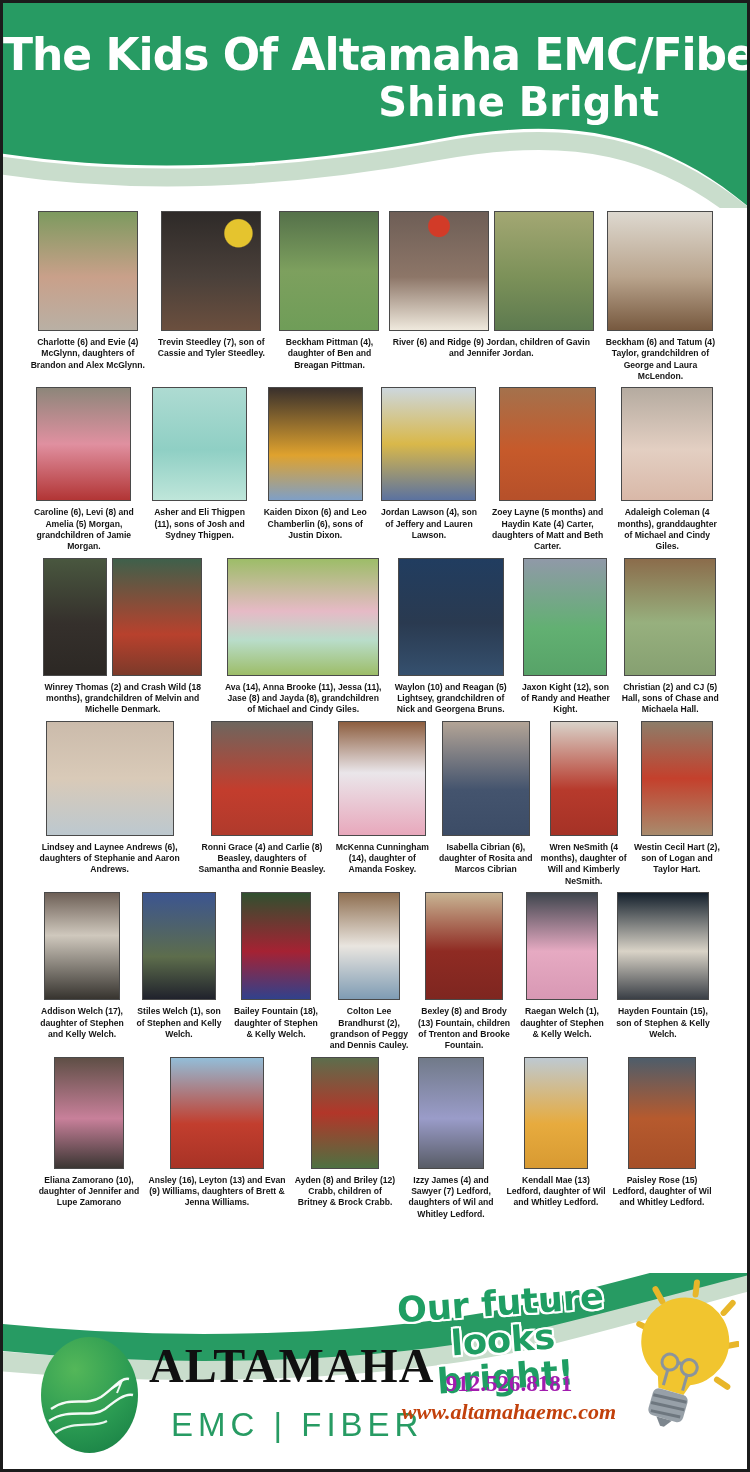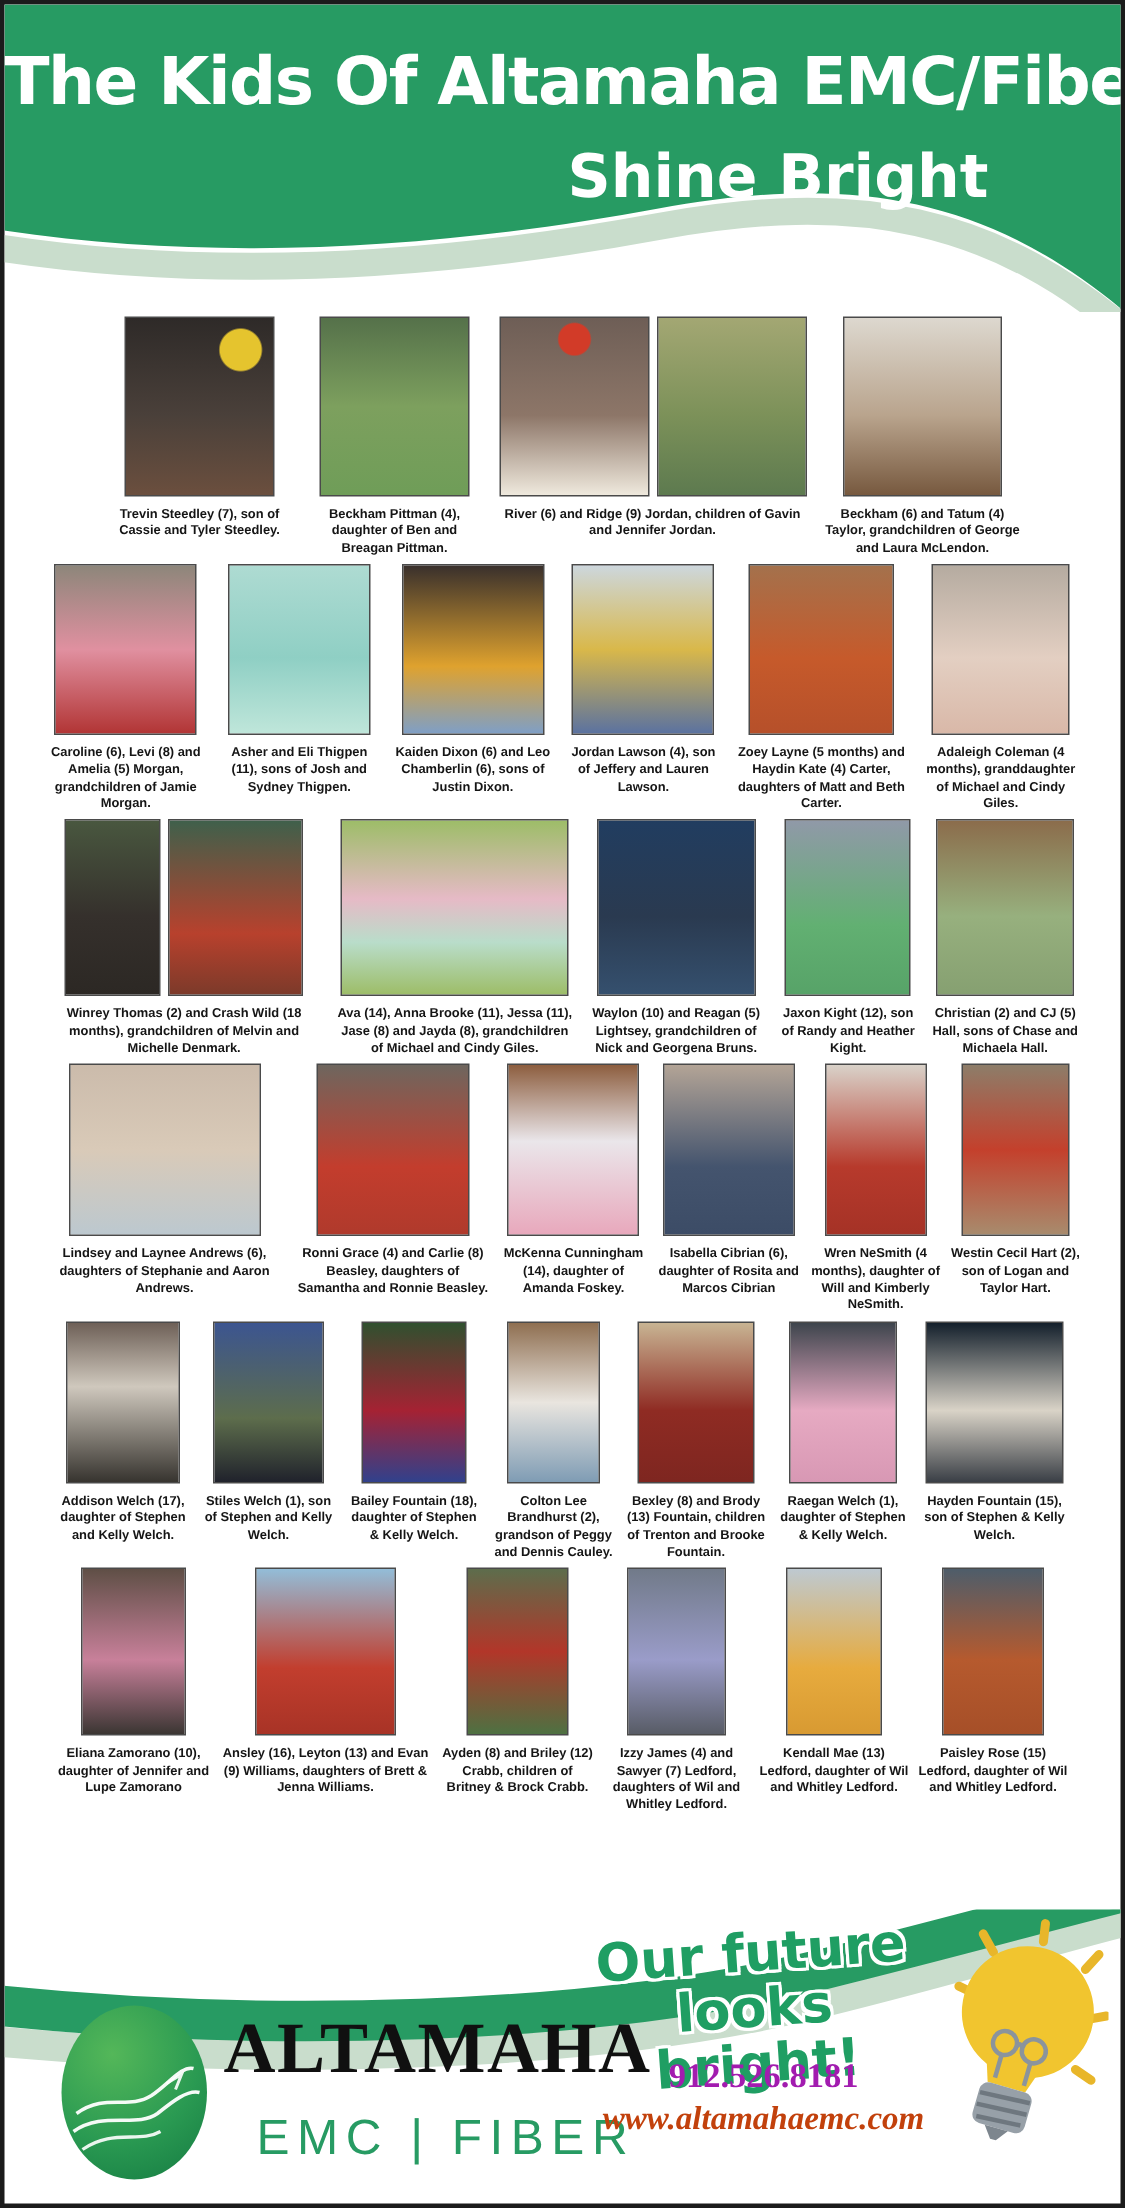--- a/index.html
+++ b/index.html
@@ -5,21 +5,21 @@
   html,body{margin:0;padding:0;background:#e8e8e8;}
   .page{position:relative;width:750px;height:1472px;margin:0 auto;background:#fff;
         border:3px solid #1b1b1b;box-sizing:border-box;overflow:hidden;
         font-family:"Liberation Sans",sans-serif;}
   
   .header{position:relative;height:198px;}
   .header svg{position:absolute;top:0;left:0;}
   .hdr-t1{position:absolute;top:26px;left:0;width:100%;text-align:center;
           font-family:"DejaVu Sans",sans-serif;font-weight:bold;font-size:44px;
           letter-spacing:-1px;color:#fff;white-space:nowrap;}
-  .hdr-t2{position:absolute;top:92px;right:88px;font-family:"DejaVu Sans",sans-serif;
+  .hdr-t2{position:absolute;top:76px;right:88px;font-family:"DejaVu Sans",sans-serif;
           font-weight:bold;font-size:40px;color:#fff;white-space:nowrap;}
   
   .content{padding:10px 26px 0;}
   .row{display:flex;justify-content:center;align-items:flex-start;gap:6px;margin-bottom:5px;}
   .fig{display:flex;flex-direction:column;align-items:center;}
   .pair{display:flex;gap:5px;justify-content:center;}
   .ph{border:1px solid #4a4a4a;box-sizing:border-box;}
   .cap{margin-top:6px;font-size:8.6px;font-weight:bold;line-height:1.32;
        text-align:center;color:#151515;}
   
@@ -54,20 +54,24 @@
       <path d="M-5,-5 H755 V212 C660,128 566,112 436,136 C306,160 150,174 -5,150 Z" fill="#279b63"></path>
     </svg>
     <div class="hdr-t1">The Kids Of Altamaha EMC/Fiber</div>
     <div class="hdr-t2">Shine Bright</div>
   </div>
 
   <div class="content">
 
     <div class="row">
       <div class="fig" style="width:130px">
+        <div class="ph" style="width:100px;height:120px;background:linear-gradient(180deg,#7d9a5f 0%,#c9a08a 55%,#b9b0a4 100%)"></div>
+        <div class="cap">Charlotte (6) and Evie (4) McGlynn, daughters of Brandon and Alex McGlynn.</div>
+      </div>
+      <div class="fig" style="width:130px">
         <div class="ph" style="width:100px;height:120px;background:radial-gradient(circle at 78% 18%,#e5c42e 0 11%,transparent 12%),linear-gradient(180deg,#2e2a28 0%,#4a403a 55%,#6b4f3e 100%)"></div>
         <div class="cap">Trevin Steedley (7), son of Cassie and Tyler Steedley.</div>
       </div>
       <div class="fig" style="width:118px">
         <div class="ph" style="width:100px;height:120px;background:linear-gradient(180deg,#55714a 0%,#7da05e 50%,#6f9d58 100%)"></div>
         <div class="cap">Beckham Pittman (4), daughter of Ben and Breagan Pittman.</div>
       </div>
       <div class="fig" style="width:214px">
         <div class="pair">
           <div class="ph" style="width:100px;height:120px;background:radial-gradient(circle at 50% 12%,#d23b28 0 9%,transparent 10%),linear-gradient(180deg,#6e5e56 0%,#8d7668 55%,#efe9dd 100%)"></div>

